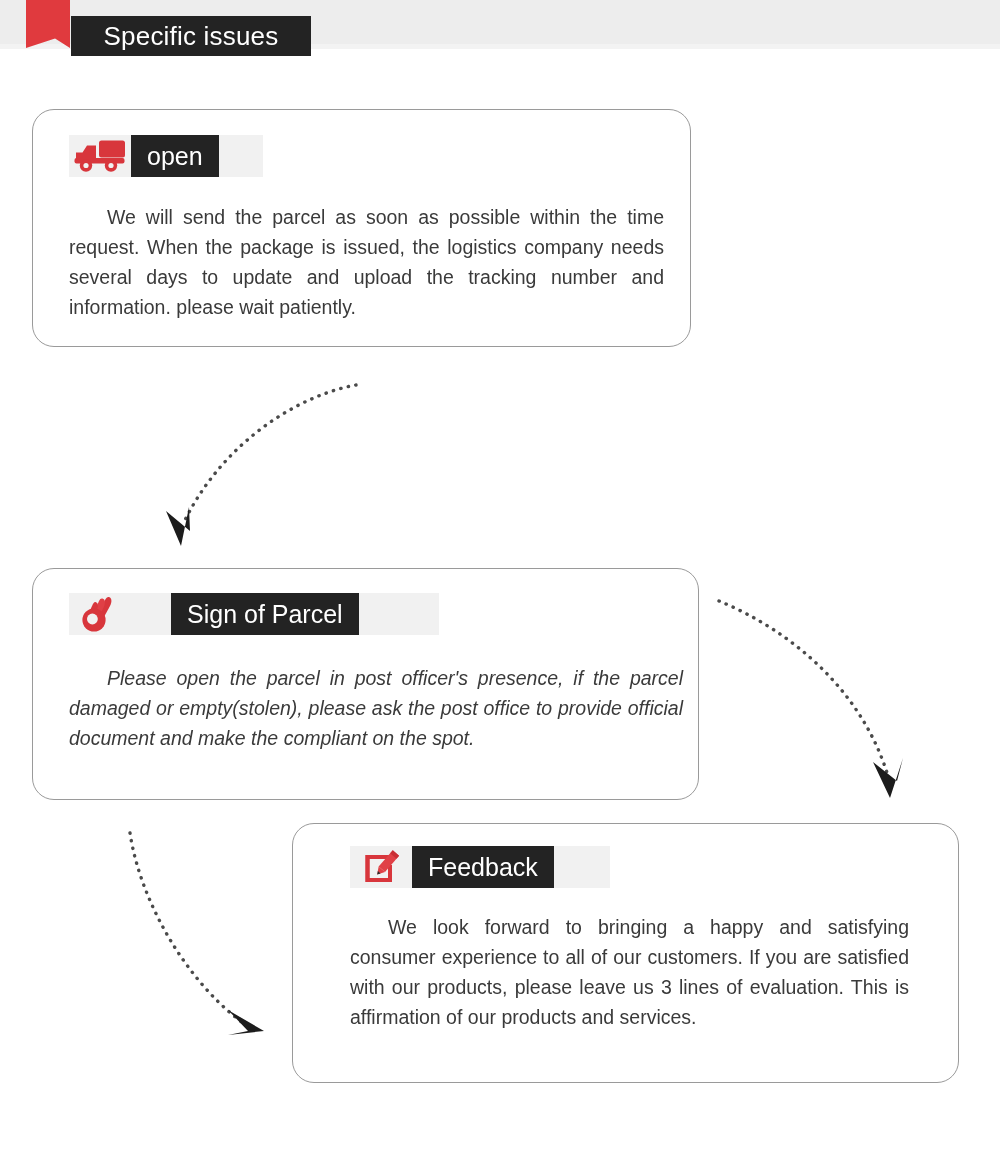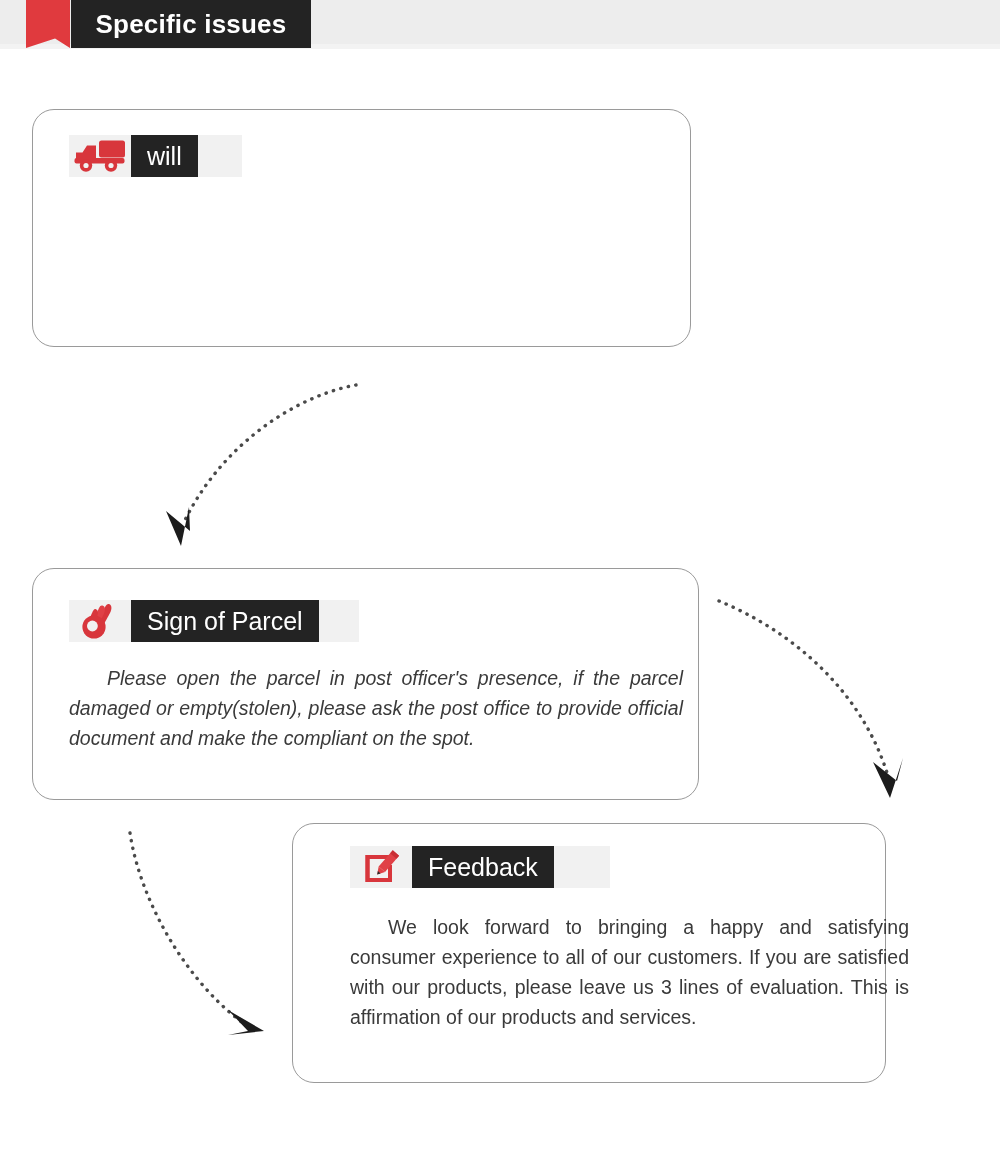--- a/index.html
+++ b/index.html
@@ -30,58 +30,57 @@
   }
   #header-ribbon {
     position: absolute;
     left: 26px; top: 0;
     width: 44px; height: 48px;
     background: #e03a3e;
     clip-path: polygon(0 0, 100% 0, 100% 100%, 66% 80%, 0 100%);
   }
   #header-title-plate {
     position: absolute;
-    left: 71px; top: 0;
-    width: 240px; height: 48px;
+    left: 71px; top: 16px;
+    width: 240px; height: 40px;
     background: #232323;
     display: flex;
     align-items: center;
     justify-content: center;
-    font-weight: bold;
   }
   #header-title-plate .title-text {
     color: #ffffff;
     font-size: 26px;
     letter-spacing: .2px;
     line-height: 1;
     white-space: nowrap;
   }
 
   
   .card {
     position: absolute;
     box-sizing: border-box;
     border: 1.3px solid #9a9a9a;
     border-radius: 22px;
     background: #ffffff;
   }
   #card-ship     { left: 32px;  top: 109px; width: 659px; height: 238px; }
   #card-sign     { left: 32px;  top: 568px; width: 667px; height: 232px; }
-  #card-feedback { left: 292px; top: 823px; width: 594px; height: 260px; }
+  #card-feedback { left: 292px; top: 823px; width: 667px; height: 260px; }
 
   
   .card-head {
     position: absolute;
     display: flex;
     align-items: stretch;
     background: #f1f1f1;
     height: 42px;
   }
   #head-ship     { left: 36px; top: 25px;  }
-  #head-sign     { left: 36px; top: 31px;  }
+  #head-sign     { left: 36px; top: 24px; gap: 40px;  }
   #head-feedback { left: 57px; top: 22px;  }
 
   .icon-slot {
     width: 62px;
     display: flex;
     align-items: center;
     justify-content: center;
     flex: none;
   }
   .label-plate {
@@ -150,25 +149,26 @@
         <rect x="26" y="1.5" width="26" height="17" rx="2.5" fill="#d8363c"></rect>
         <path d="M3 22 L3 13.5 L9.5 13.5 L14 6.5 L23 6.5 L23 22 Z" fill="#d8363c"></path>
         <rect x="1.5" y="19" width="50" height="5.5" rx="2" fill="#d8363c"></rect>
         <circle cx="13" cy="26.5" r="6.2" fill="#d8363c"></circle>
         <circle cx="13" cy="26.5" r="2.6" fill="#f1f1f1"></circle>
         <circle cx="38" cy="26.5" r="6.2" fill="#d8363c"></circle>
         <circle cx="38" cy="26.5" r="2.6" fill="#f1f1f1"></circle>
       </svg>
     </div>
     <div class="label-plate">
-      <span class="plate-text">will</span>
+      <span class="plate-text">open</span>
     </div>
     <div class="tail-slot"></div>
   </div>
 
+  <div class="card-body" id="body-ship">We will send the parcel as soon as possible within the time request. When the package is issued, the logistics company needs several days to update and upload the tracking number and information. please wait patiently.</div>
 </div>
 
 <div class="card" id="card-sign">
 
   <div class="card-head" id="head-sign">
     <div class="icon-slot">
       <svg width="42" height="38" viewBox="0 0 42 38" aria-hidden="true">
         <path d="M30 2 C33 3 33 7 31 11 L25 22 L19 19 L26 5 C27.3 2.6 28.6 1.6 30 2 Z" fill="#d8363c"></path>
         <path d="M23.5 3.5 C26.4 4.3 26.6 8 24.8 12 L19.5 23 L13.6 20.3 L20 6 C21.1 3.6 22.2 3.1 23.5 3.5 Z" fill="#e04046"></path>
         <path d="M16.5 7 C19.2 7.8 19.6 11 18 14.6 L13.6 24 L8.4 21.6 L13.7 9.6 C14.7 7.4 15.4 6.7 16.5 7 Z" fill="#d8363c"></path>

